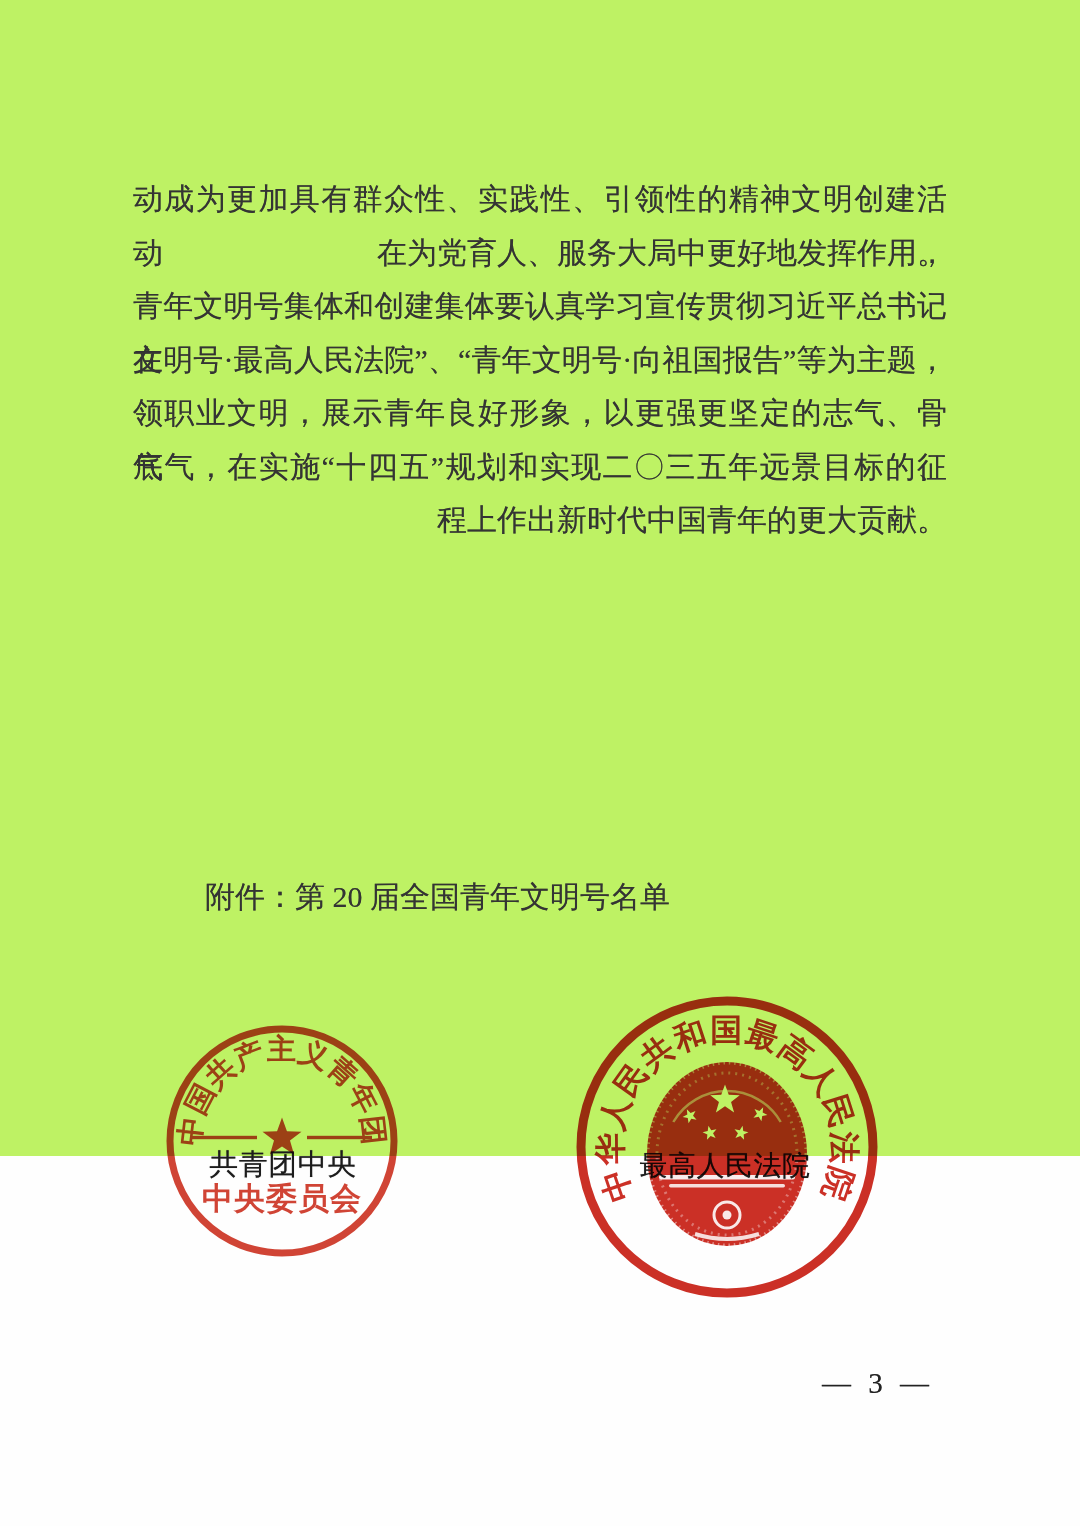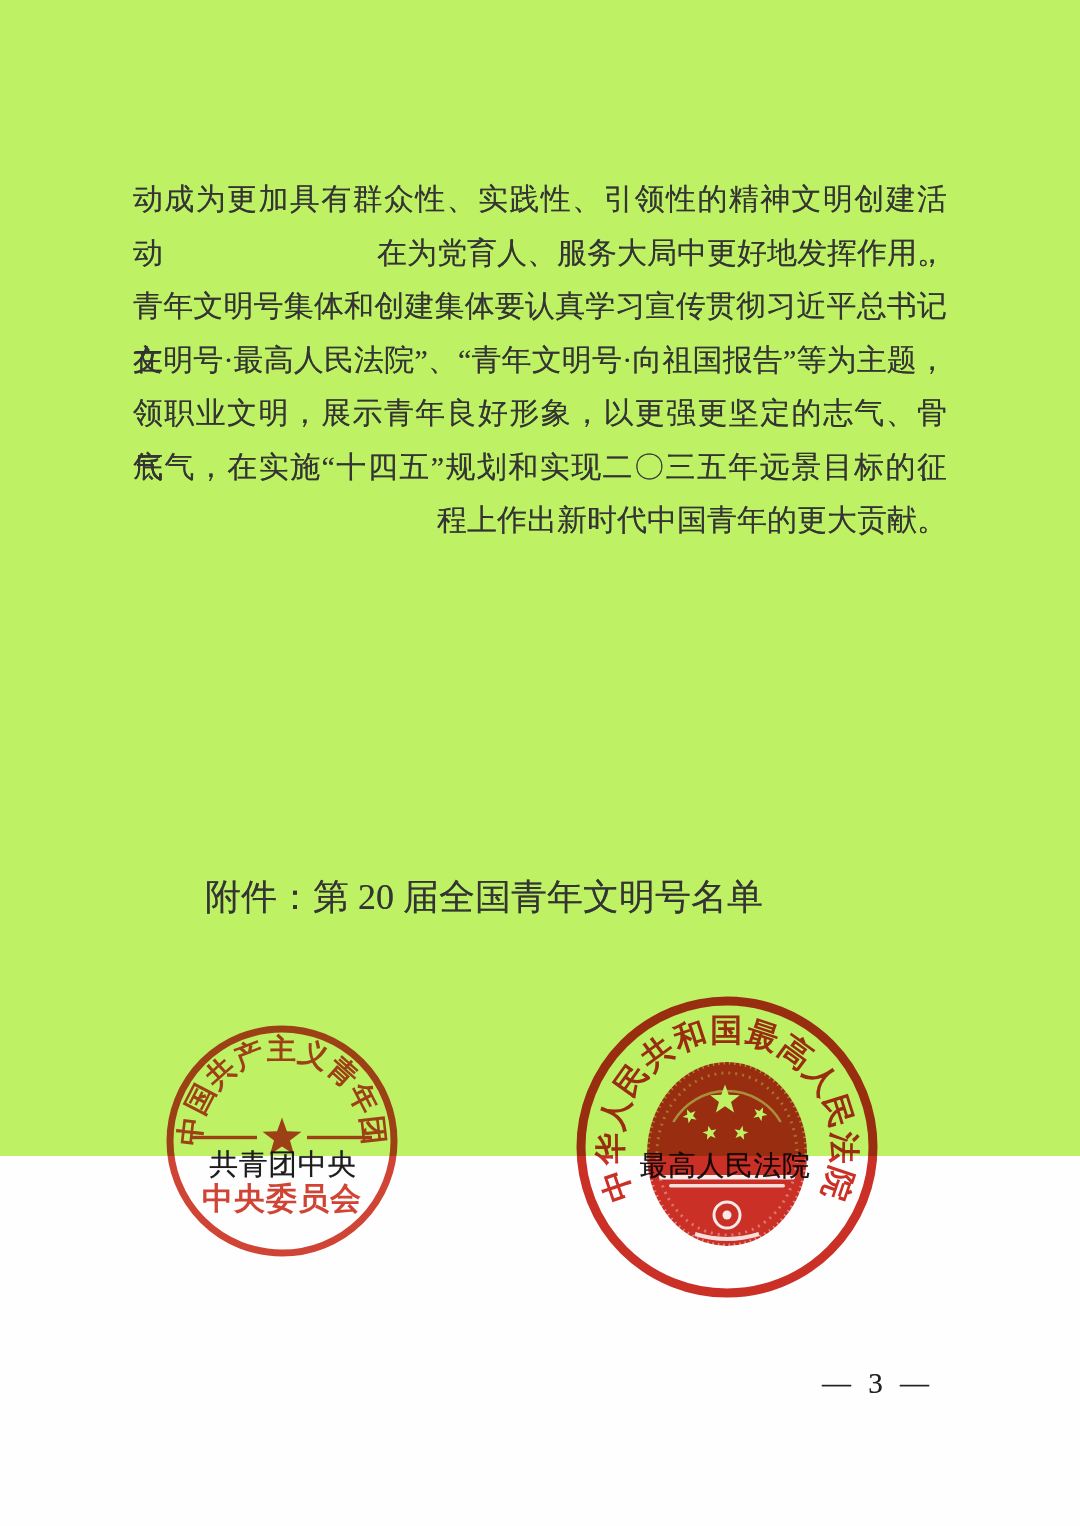--- a/index.html
+++ b/index.html
@@ -11,22 +11,22 @@
   .body-text{
     position:absolute;left:133px;width:814px;top:172px;
     font-size:30px;line-height:53.5px;color:var(--ink);
     text-shadow:0 0 0.6px rgba(40,40,40,.55);
   }
   .bl{height:53.5px;white-space:nowrap;text-align:right;}
   .bl.j{white-space:normal;text-align:justify;text-align-last:justify;text-justify:inter-character;}
   .bl.i{text-indent:2em;}
 
   .attachment{
-    position:absolute;left:133px;width:814px;top:870px;
-    font-size:36px;line-height:54px;color:var(--ink);
+    position:absolute;left:145px;width:814px;top:870px;
+    font-size:30px;line-height:54px;color:var(--ink);
     text-indent:2em;text-shadow:0 0 0.6px rgba(40,40,40,.55);
   }
 
   
   .sig{position:absolute;color:#1c1c1c;line-height:36px;text-align:center;
        text-shadow:0 0 0.7px rgba(0,0,0,.6);}
   .sig-left{left:103px;top:1146px;width:360px;font-size:29px;letter-spacing:0.5px;}
   .sig-right{left:545px;top:1148px;width:360px;font-size:28px;letter-spacing:0.5px;}
 
   

